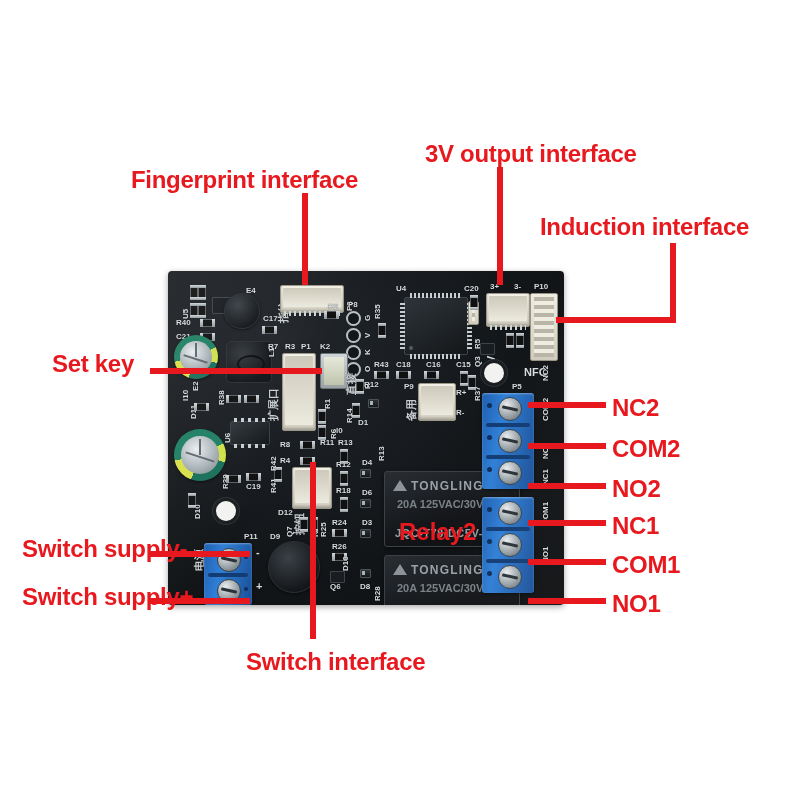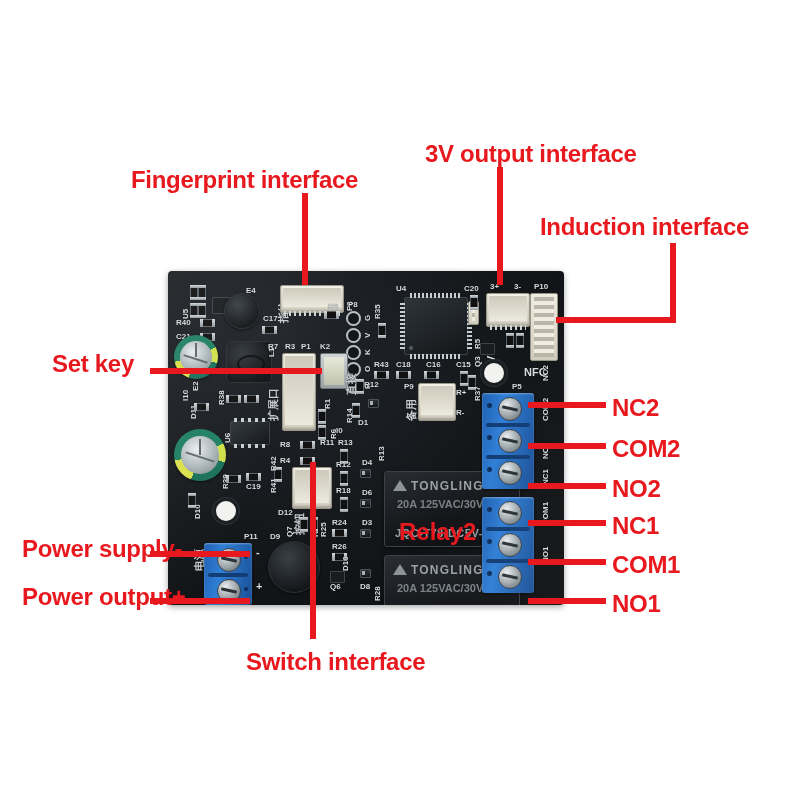--- a/index.html
+++ b/index.html
@@ -428,21 +428,21 @@
 <div class="lead h" style="left:528px;top:443px;width:78px;"></div>
 <div class="lead h" style="left:528px;top:483px;width:78px;"></div>
 <div class="lead h" style="left:528px;top:520px;width:78px;"></div>
 <div class="lead h" style="left:528px;top:559px;width:78px;"></div>
 <div class="lead h" style="left:528px;top:598px;width:78px;"></div>
 
 <div class="anno" style="left:131px;top:166px;font-size:24px;">Fingerprint interface</div>
 <div class="anno" style="left:425px;top:140px;font-size:24px;">3V output interface</div>
 <div class="anno" style="left:540px;top:213px;font-size:24px;">Induction interface</div>
 <div class="anno" style="left:52px;top:350px;font-size:24px;">Set key</div>
-<div class="anno" style="left:22px;top:535px;font-size:24px;">Power supply-</div>
-<div class="anno" style="left:22px;top:583px;font-size:24px;">Power output+</div>
+<div class="anno" style="left:22px;top:535px;font-size:24px;">Switch supply-</div>
+<div class="anno" style="left:22px;top:583px;font-size:24px;">Switch supply+</div>
 <div class="anno" style="left:246px;top:648px;font-size:24px;">Switch interface</div>
 <div class="anno" style="left:612px;top:394px;font-size:24px;">NC2</div>
 <div class="anno" style="left:612px;top:435px;font-size:24px;">COM2</div>
 <div class="anno" style="left:612px;top:475px;font-size:24px;">NO2</div>
 <div class="anno" style="left:612px;top:512px;font-size:24px;">NC1</div>
 <div class="anno" style="left:612px;top:551px;font-size:24px;">COM1</div>
 <div class="anno" style="left:612px;top:590px;font-size:24px;">NO1</div>
 
 </body></html>

